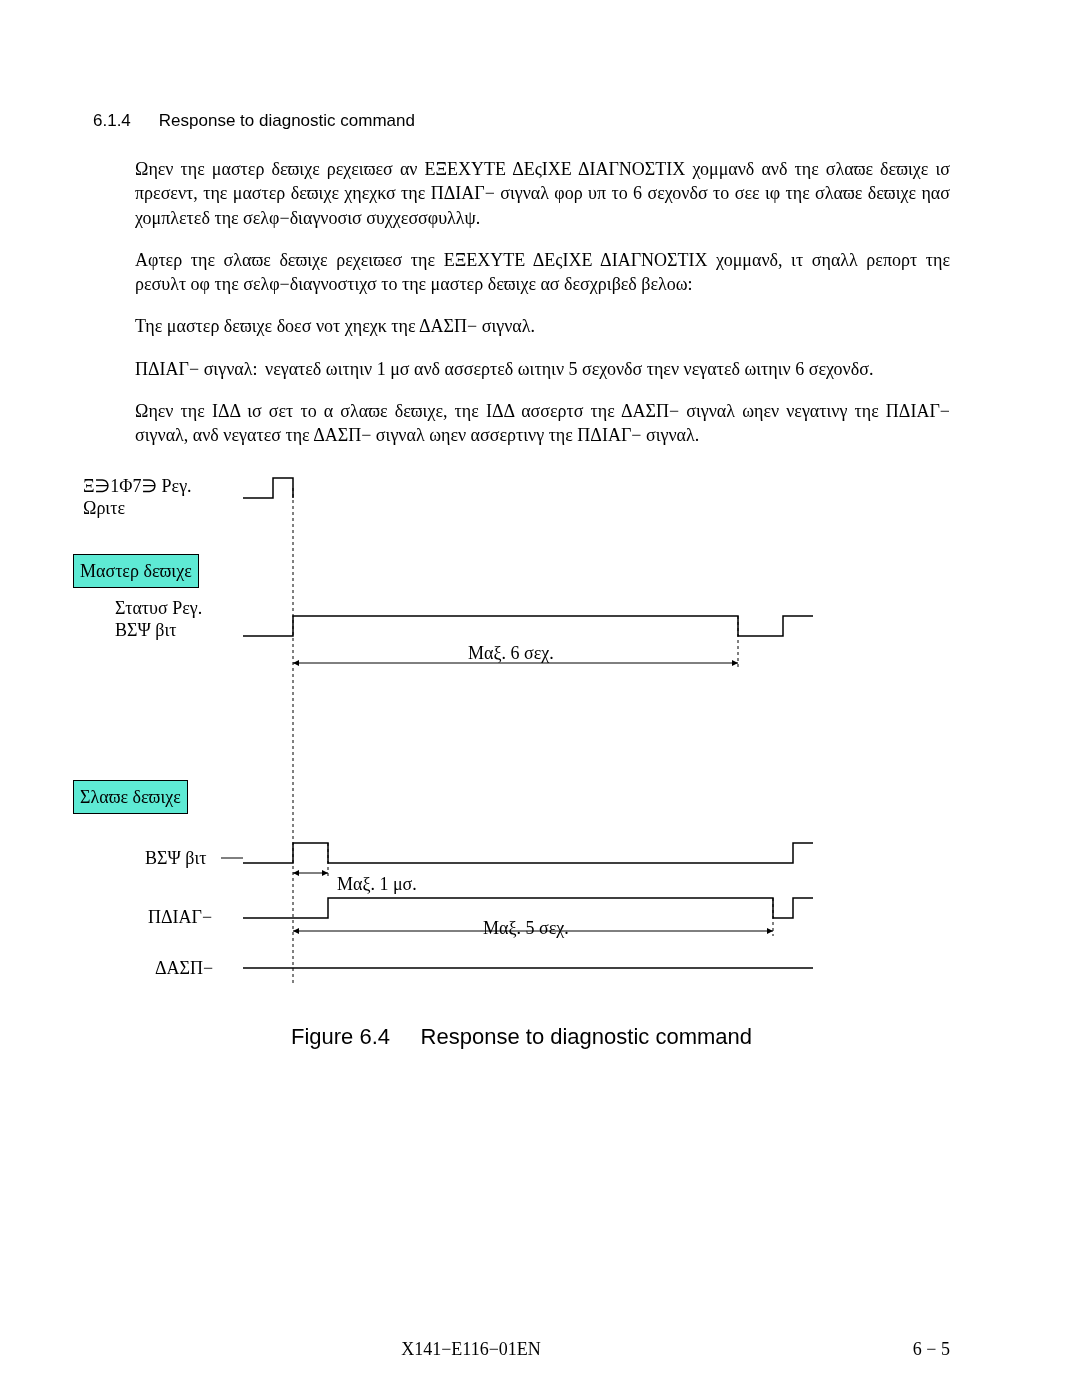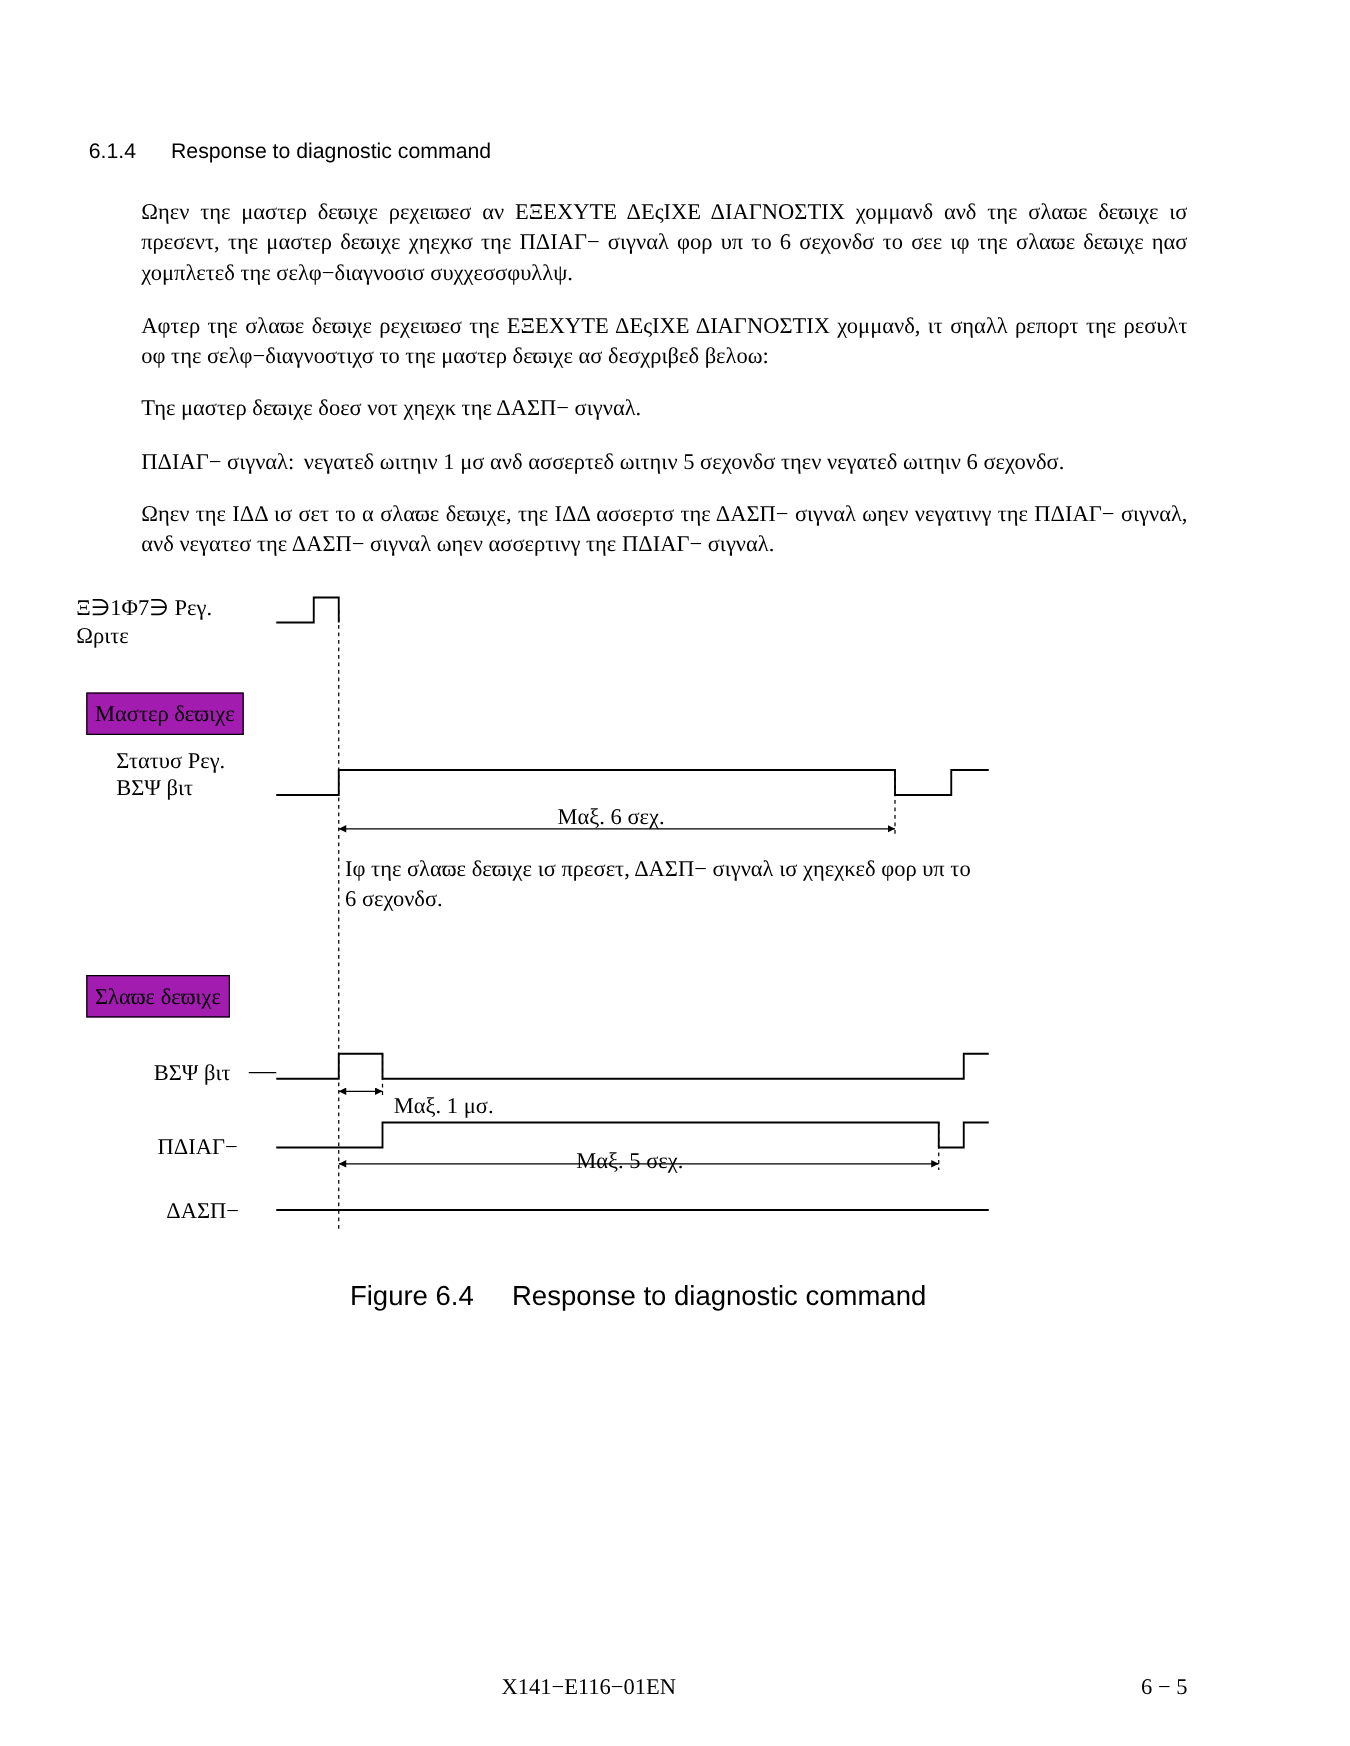--- a/index.html
+++ b/index.html
@@ -7,21 +7,21 @@
     padding: 0;
     background: #fff;
     font-family: "Times New Roman", Times, serif;
     color: #000;
   }
   .page {
     width: 1080px;
     height: 1397px;
     position: relative;
     box-sizing: border-box;
-    padding: 110px 130px 60px 71px;
+    padding: 110px 130px 60px 93px;
     font-size: 18px;
     line-height: 1.35;
   }
   .sec-heading {
     display: flex;
     gap: 28px;
     font-family: Arial, Helvetica, sans-serif;
     font-size: 17px;
     margin-bottom: 24px;
   }
@@ -54,23 +54,22 @@
   .diagram .lbl {
     position: absolute;
     white-space: nowrap;
     font-size: 18px;
   }
   .diagram .boxlbl {
     position: absolute;
     border: 1px solid #000;
     padding: 4px 6px;
     font-size: 18px;
-    background: #a21caf;
+    background: #5eead4;
     white-space: nowrap;
-    margin-left: 18px;
   }
   .diagram svg {
     position: absolute;
     left: 0;
     top: 0;
   }
 
   .fig-caption {
     font-family: Arial, Helvetica, sans-serif;
     font-size: 22px;
@@ -160,21 +159,20 @@
     <div class="lbl" style="left:10px; top:6px;">Ξ∋1Φ7∋ Ρεγ.</div>
     <div class="lbl" style="left:10px; top:28px;">Ωριτε</div>
 
     <div class="boxlbl" style="left:0px; top:86px;">Μαστερ δεϖιχε</div>
 
     <div class="lbl" style="left:42px; top:128px;">Στατυσ Ρεγ.</div>
     <div class="lbl" style="left:42px; top:150px;">ΒΣΨ βιτ</div>
 
     <div class="lbl" style="left:395px; top:173px;">Μαξ. 6 σεχ.</div>
 
-    <div class="lbl" style="left:225px; top:215px; white-space:normal; width:510px;">Ιφ τηε σλαϖε δεϖιχε ισ πρεσετ, ΔΑΣΠ− σιγναλ ισ χηεχκεδ φορ υπ το 6 σεχονδσ.</div>
 
     <div class="boxlbl" style="left:0px; top:312px;">Σλαϖε δεϖιχε</div>
 
     <div class="lbl" style="left:72px; top:378px;">ΒΣΨ βιτ</div>
     <div class="lbl" style="left:264px; top:404px;">Μαξ. 1 μσ.</div>
 
     <div class="lbl" style="left:75px; top:437px;">ΠΔΙΑΓ−</div>
     <div class="lbl" style="left:410px; top:448px;text-align:right;">Μαξ. 5 σεχ.</div>
 
     <div class="lbl" style="left:82px; top:488px;">ΔΑΣΠ−</div>

